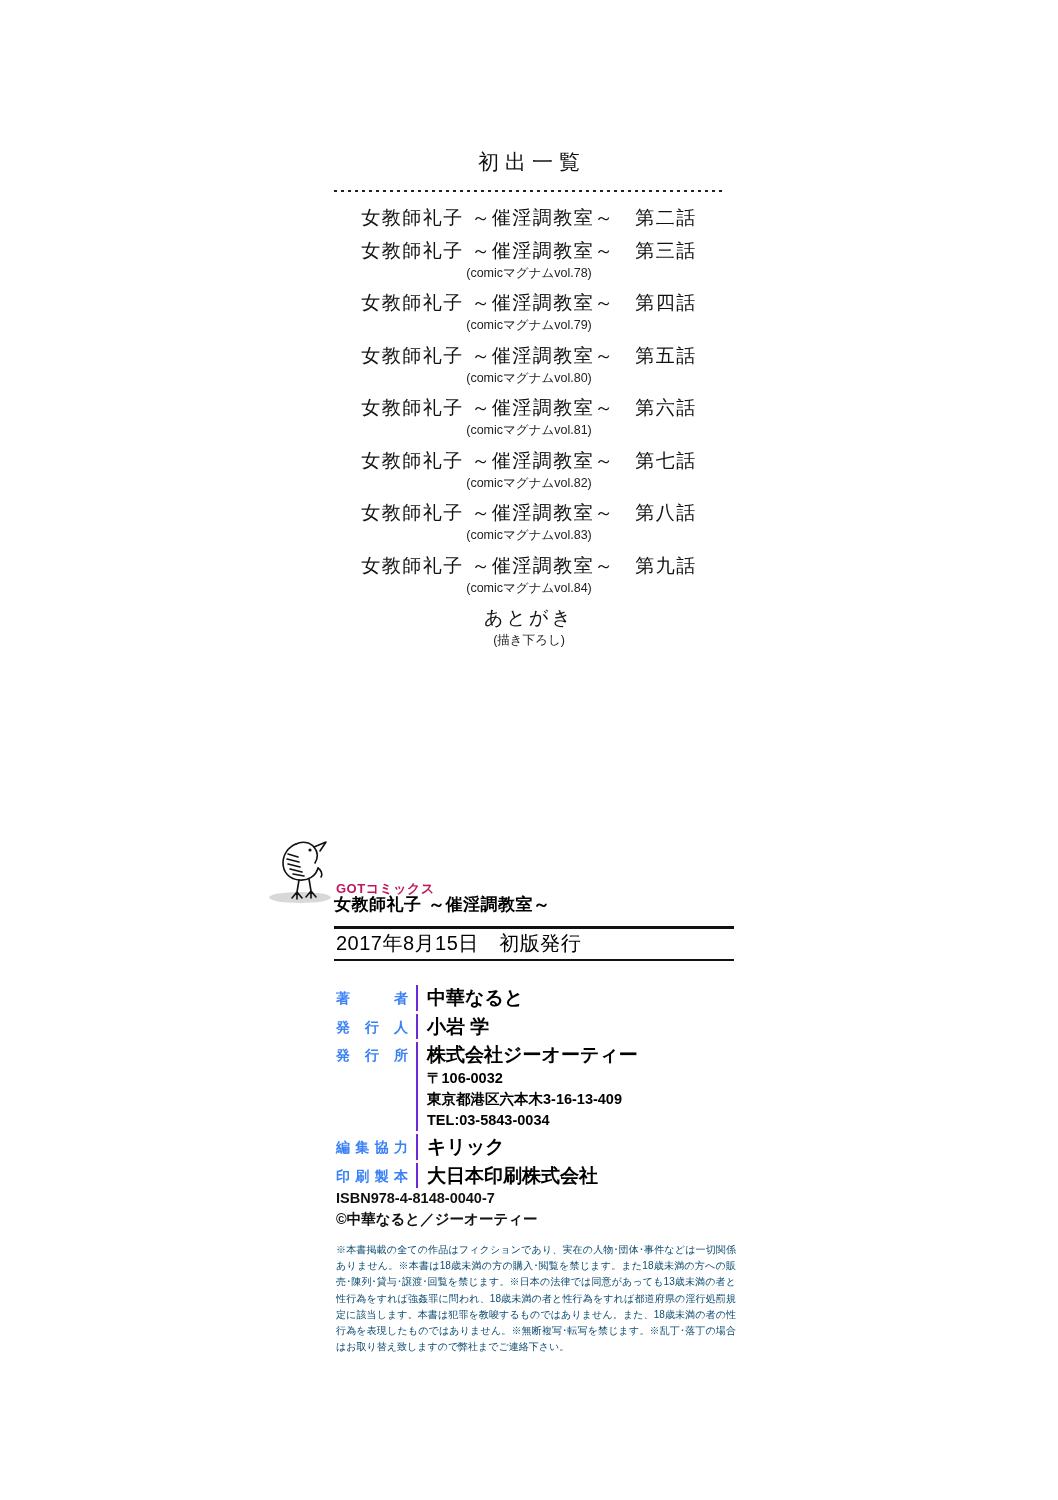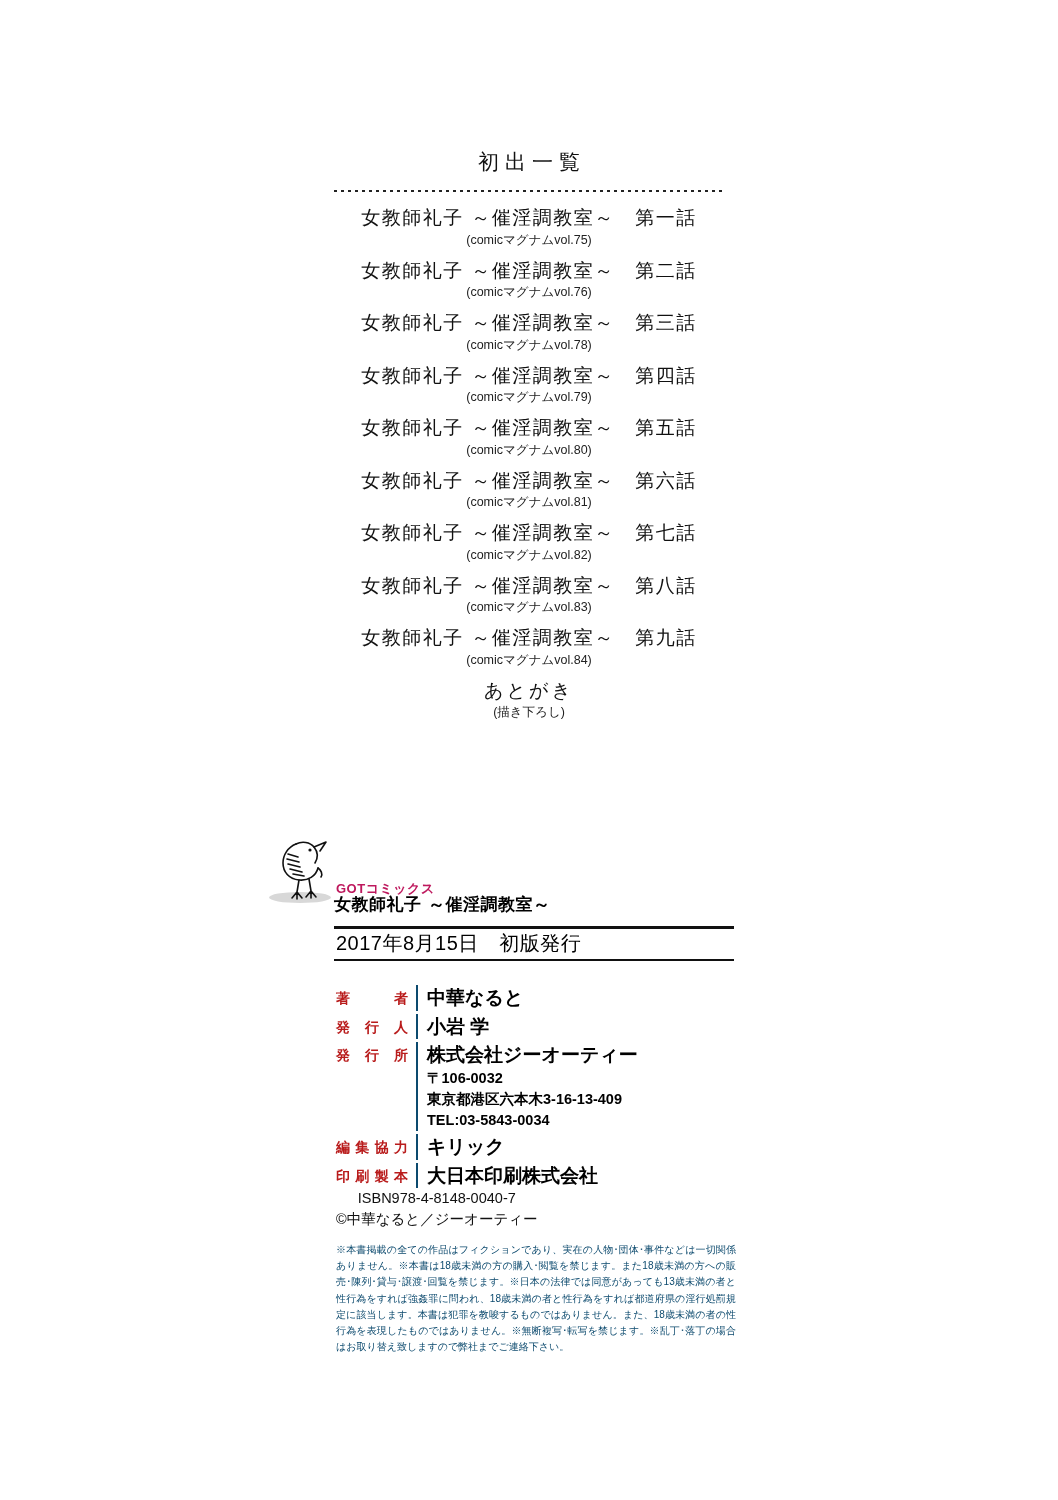--- a/index.html
+++ b/index.html
@@ -153,49 +153,48 @@
     display: flex;
     align-items: flex-start;
     margin-bottom: 3px;
   }
   .staff-label {
     width: 80px;
     text-align: justify;
     text-align-last: justify;
     font-size: 14px;
     font-weight: bold;
-    color: #b91c1c;
+    color: #3b82f6;
     padding-top: 5px;
     padding-right: 8px;
     box-sizing: border-box;
   }
   .staff-value {
-    border-left: 2px solid #0c4a6e;
+    border-left: 2px solid #6d28d9;
     padding-left: 9px;
     font-size: 19px;
     font-weight: bold;
     color: #000;
     line-height: 1.35;
   }
   .staff-sub {
     font-size: 14.5px;
     font-weight: bold;
     line-height: 1.45;
     letter-spacing: 0px;
   }
 
   .isbn-block {
     position: absolute;
     left: 70px;
     top: 358px;
     font-size: 14.5px;
-    font-weight: normal;
+    font-weight: bold;
     color: #111;
     line-height: 1.45;
-    text-align: center;
   }
 
   .legal {
     position: absolute;
     left: 70px;
     top: 412px;
     width: 400px;
     font-size: 10px;
     line-height: 1.62;
     color: #0c4a6e;
@@ -206,26 +205,21 @@
 </head>
 <body>
 
 <div class="colophon-page">
 
   <div class="firstlist">
     <div class="firstlist-title">初出一覧</div>
     <div class="dotted-rule"></div>
 
     <div class="entry">
-      <div class="entry-title">女教師礼子 ～催淫調教室～　第一話</div>
-      <div class="entry-source">(comicマグナムvol.75)</div>
-    </div>
-    <div class="entry">
       <div class="entry-title">女教師礼子 ～催淫調教室～　第二話</div>
-      <div class="entry-source">(comicマグナムvol.76)</div>
     </div>
     <div class="entry">
       <div class="entry-title">女教師礼子 ～催淫調教室～　第三話</div>
       <div class="entry-source">(comicマグナムvol.78)</div>
     </div>
     <div class="entry">
       <div class="entry-title">女教師礼子 ～催淫調教室～　第四話</div>
       <div class="entry-source">(comicマグナムvol.79)</div>
     </div>
     <div class="entry">

